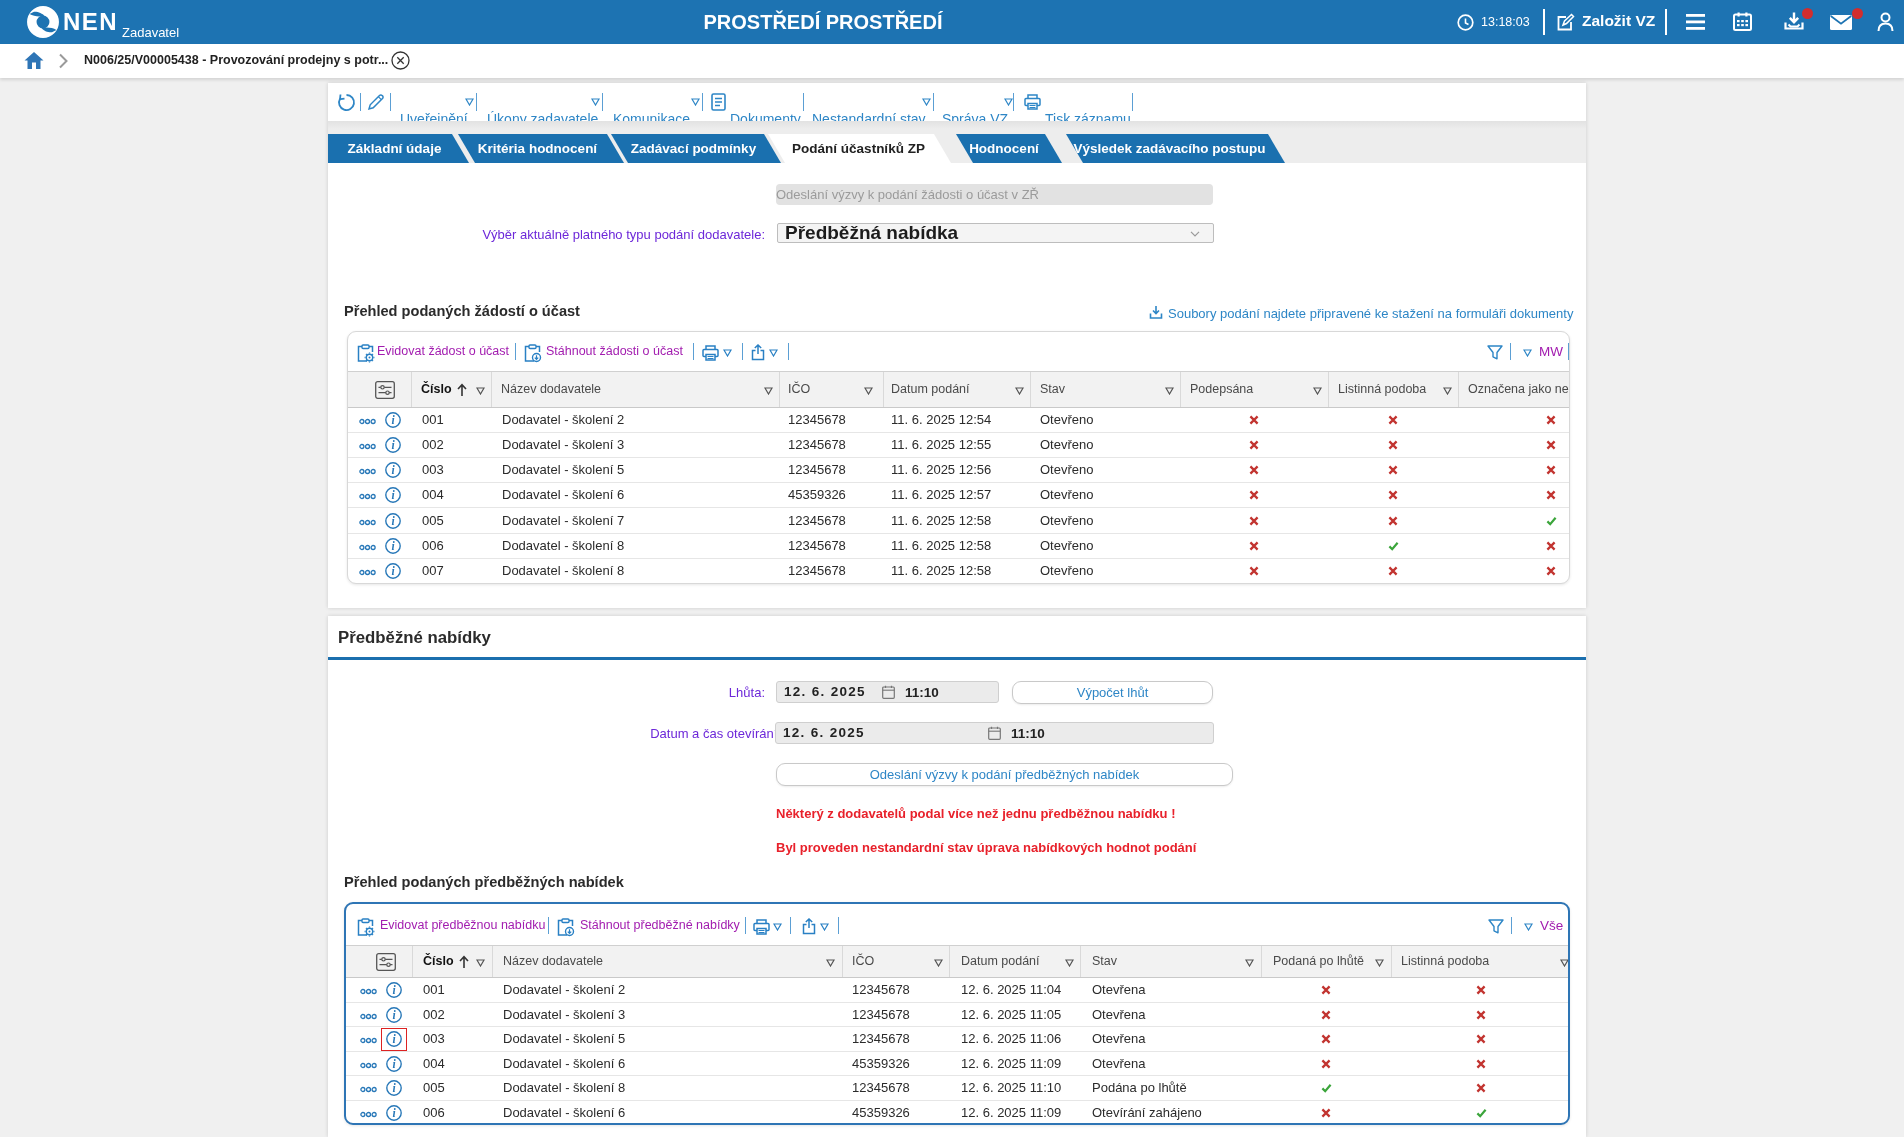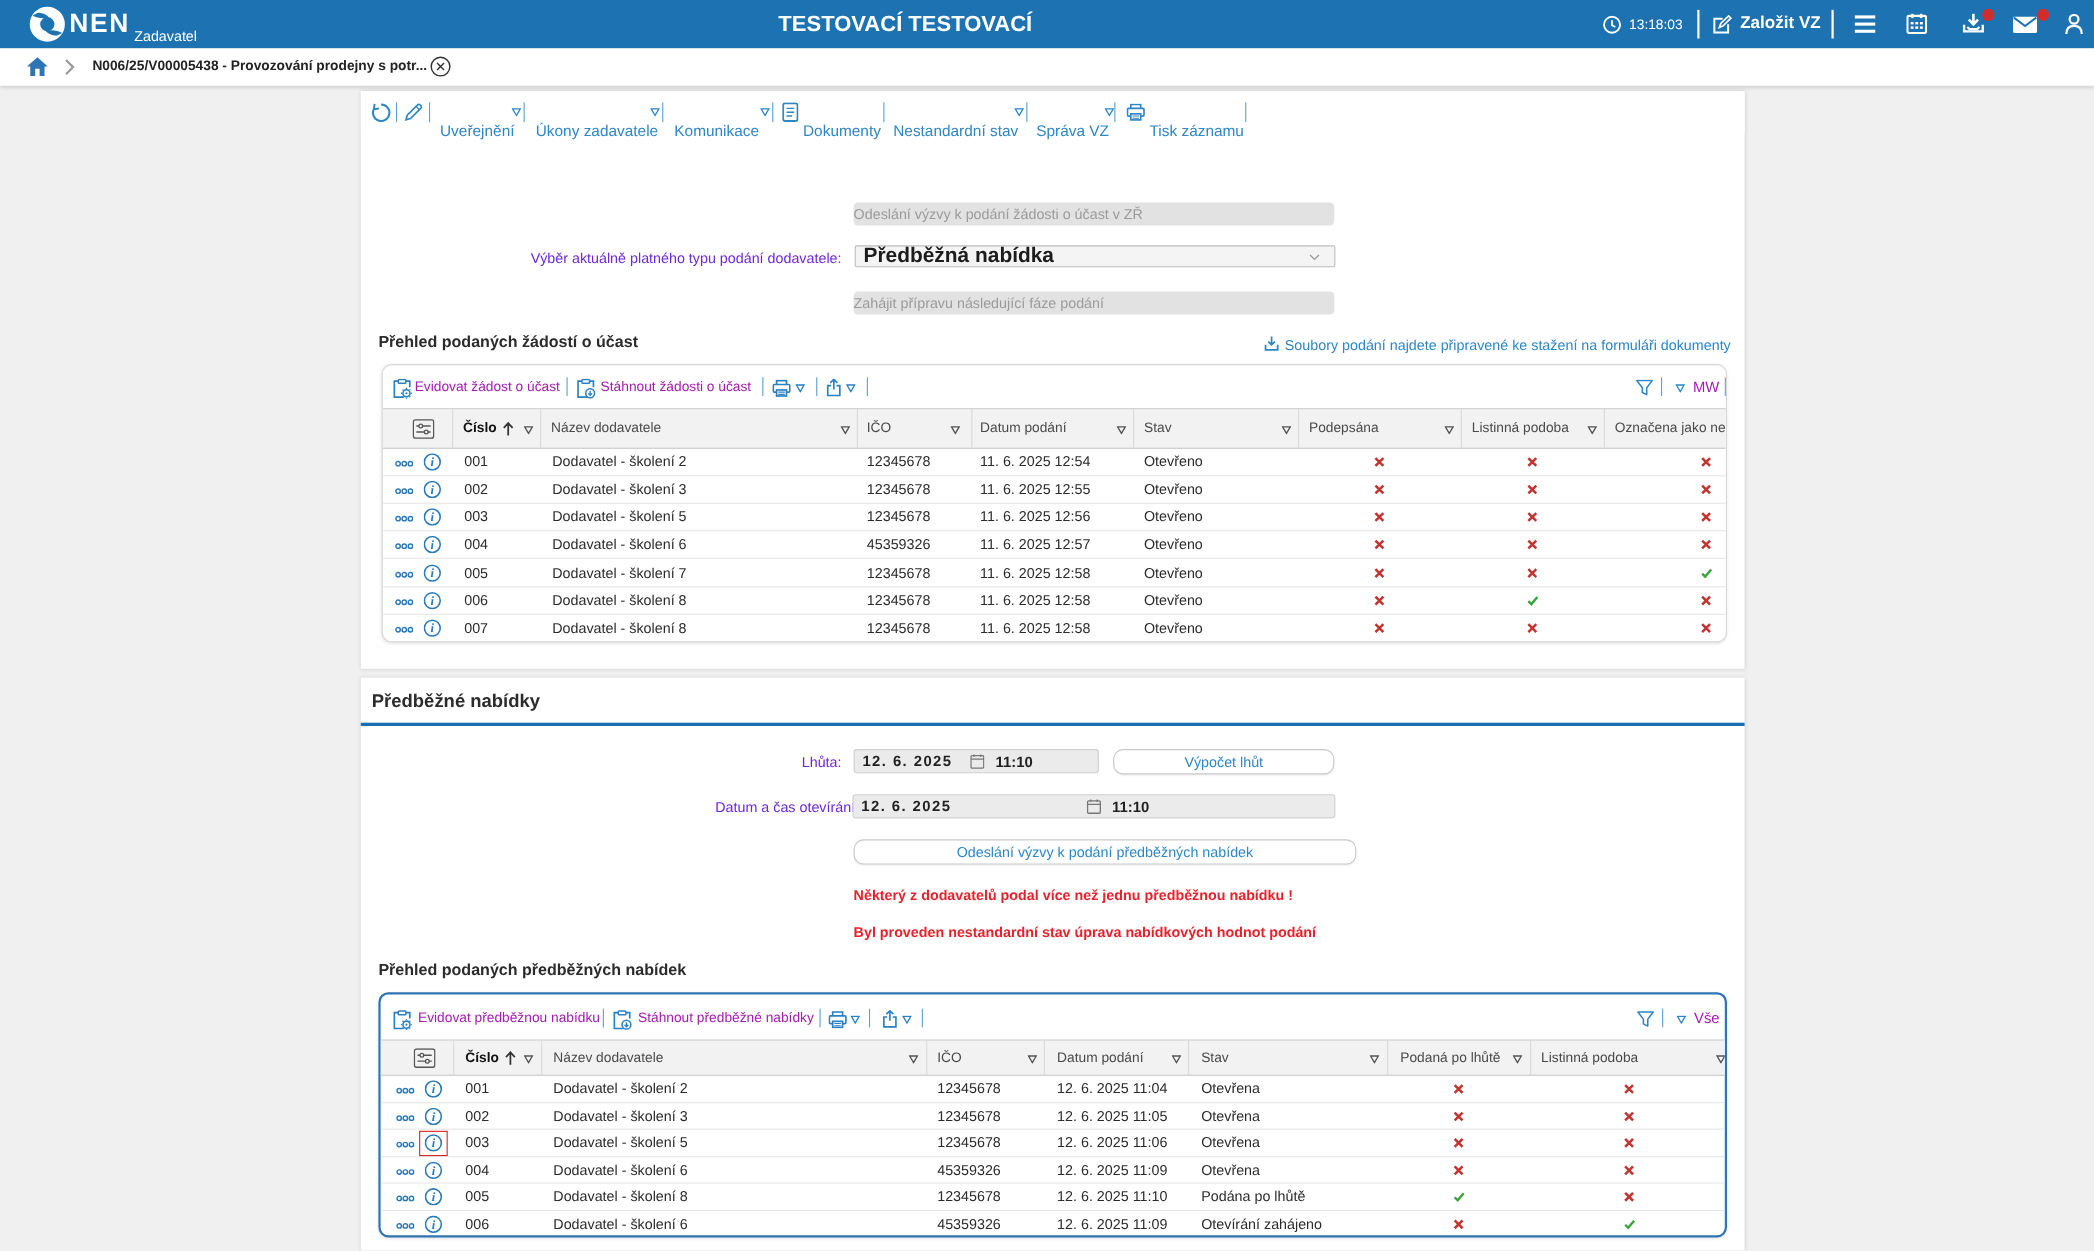--- a/index.html
+++ b/index.html
@@ -58,21 +58,21 @@
   <div id="hdr">
     <svg class="hico" style="left:26px; top:5px;" width="34" height="34" viewBox="0 0 34 34">
       <circle cx="17" cy="17" r="11.2" fill="none" stroke="#fff" stroke-width="9.5"></circle>
       <g transform="rotate(25 17 17)">
       <path d="M1.5 15.5 C6.5 16 12 14 15.7 10.8 C13 9.5 8 9.5 4.5 11.5 Z" fill="#1d73b2"></path>
       <path d="M32.5 18.5 C27.5 18 22 20 18.3 23.2 C21 24.5 26 24.5 29.5 22.5 Z" fill="#1d73b2"></path>
       </g>
     </svg>
     <div class="nen">NEN</div>
     <div class="zad">Zadavatel</div>
-    <div class="env-title">TESTOVACÍ TESTOVACÍ</div>
+    <div class="env-title">PROSTŘEDÍ PROSTŘEDÍ</div>
     <svg class="hico" style="left:1457px; top:14px;" width="17" height="17" viewBox="0 0 17 17">
       <circle cx="8.5" cy="8.5" r="7.3" fill="none" stroke="#fff" stroke-width="1.7"></circle>
       <path d="M8.5 4.5 L8.5 9 L11.5 10.5" fill="none" stroke="#fff" stroke-width="1.6"></path>
     </svg>
     <div class="time">13:18:03</div>
     <div class="sep" style="left:1543px;"></div>
     <svg class="hico" style="left:1556px; top:13px;" width="19" height="19" viewBox="0 0 19 19">
       <path d="M15 9 L15 16.5 L2.5 16.5 L2.5 4 L10 4" fill="none" stroke="#fff" stroke-width="1.8"></path>
       <path d="M7 12 L8.5 8 L15.5 1.5 L17.5 3.5 L10.5 10.5 Z" fill="none" stroke="#fff" stroke-width="1.5"></path>
     </svg>
@@ -170,27 +170,34 @@
     <div class="sp" style="left:685px;"></div>
     <svg class="abs" style="left:696px;top:11px;" width="17" height="16" viewBox="0 0 17 16">
           <path d="M4 4.5 V1 H13 V4.5" fill="none" stroke="#2e86c6" stroke-width="1.5"></path>
           <rect x="1" y="4.5" width="15" height="7" rx="1" fill="none" stroke="#2e86c6" stroke-width="1.5"></rect>
           <rect x="4" y="9.5" width="9" height="5.5" fill="#fff" stroke="#2e86c6" stroke-width="1.5"></rect>
           <path d="M5.5 11.5 H11.5 M5.5 13.5 H11.5" stroke="#2e86c6" stroke-width="1"></path>
         </svg>
     <div class="it" style="left:717px;">Tisk záznamu</div>
     <div class="sp" style="left:804px;"></div>
     </div>
+    <div id="tabband">
+    <div class="tab t1" style="left:0px;width:141px;z-index:8;padding-right:8px;filter:drop-shadow(3px 0px 2px rgba(0,0,0,0.28));">Základní údaje</div>
+    <div class="tab tn" style="left:130px;width:166px;z-index:7;padding-right:7px;filter:drop-shadow(3px 0px 2px rgba(0,0,0,0.28));">Kritéria hodnocení</div>
+    <div class="tab tn" style="left:283px;width:170px;z-index:6;padding-right:5px;filter:drop-shadow(3px 0px 2px rgba(0,0,0,0.28));">Zadávací podmínky</div>
+    <div class="tab tn act" style="left:440px;width:183px;z-index:5;padding-right:2px;filter:drop-shadow(3px 0px 2px rgba(0,0,0,0.28));">Podání účastníků ZP</div>
+    <div class="tab tn" style="left:628px;width:106px;z-index:4;padding-right:10px;filter:drop-shadow(3px 0px 2px rgba(0,0,0,0.28));">Hodnocení</div>
+    <div class="tab tn" style="left:738px;width:219px;z-index:3;padding-right:12px;filter:drop-shadow(3px 0px 2px rgba(0,0,0,0.28));">Výsledek zadávacího postupu</div>
+    </div>
     <div id="p1content" class="abs" style="left:0;top:0;width:1258px;height:525px;">
     <div class="gbtn" style="top:101px;">Odeslání výzvy k podání žádosti o účast v ZŘ</div>
     <div class="flabel" style="left:0;top:144px;width:437px;">Výběr aktuálně platného typu podání dodavatele:</div>
     <div class="abs" style="left:449px;top:140px;width:437px;height:20px;background:#f4f4f4;border:1px solid #bdbdbd;border-radius:2px;font-size:19px;font-weight:bold;color:#1c1c1c;line-height:18px;padding-left:7px;">Předběžná nabídka<svg class="abs" style="right:13px;top:7px;" width="10" height="6" viewBox="0 0 10 6">
             <path d="M1 0.8 L5 4.8 L9 0.8" fill="none" stroke="#999" stroke-width="1.2"></path>
           </svg></div>
-    <div class="gbtn" style="top:182px;">Zahájit přípravu následující fáze podání</div>
     <div class="h2" style="left:16px;top:220px;">Přehled podaných žádostí o účast</div>
     <svg class="abs" style="left:821px;top:222px;" width="14" height="15" viewBox="0 0 14 15">
           <path d="M7 1 L7 8 M4 5.5 L7 8.5 L10 5.5" fill="none" stroke="#2d86c6" stroke-width="1.6"></path>
           <path d="M1.5 8.5 L1.5 13 L12.5 13 L12.5 8.5" fill="none" stroke="#2d86c6" stroke-width="1.6"></path>
         </svg>
     <div class="abs" style="left:840px;top:223px;font-size:13px;color:#2d86c6;white-space:nowrap;">Soubory podání najdete připravené ke stažení na formuláři dokumenty</div>
     <div class="card" style="left:19px;top:248px;width:1223px;height:253px;">
       <div class="ctb">
       <svg class="abs" style="left:8px;top:12px;" width="19" height="19" viewBox="0 0 19 19">
               <path d="M6 2.5 H2.5 V17 H11 M13 2.5 H16.5 V8" fill="none" stroke="#2980c4" stroke-width="1.5"></path>

